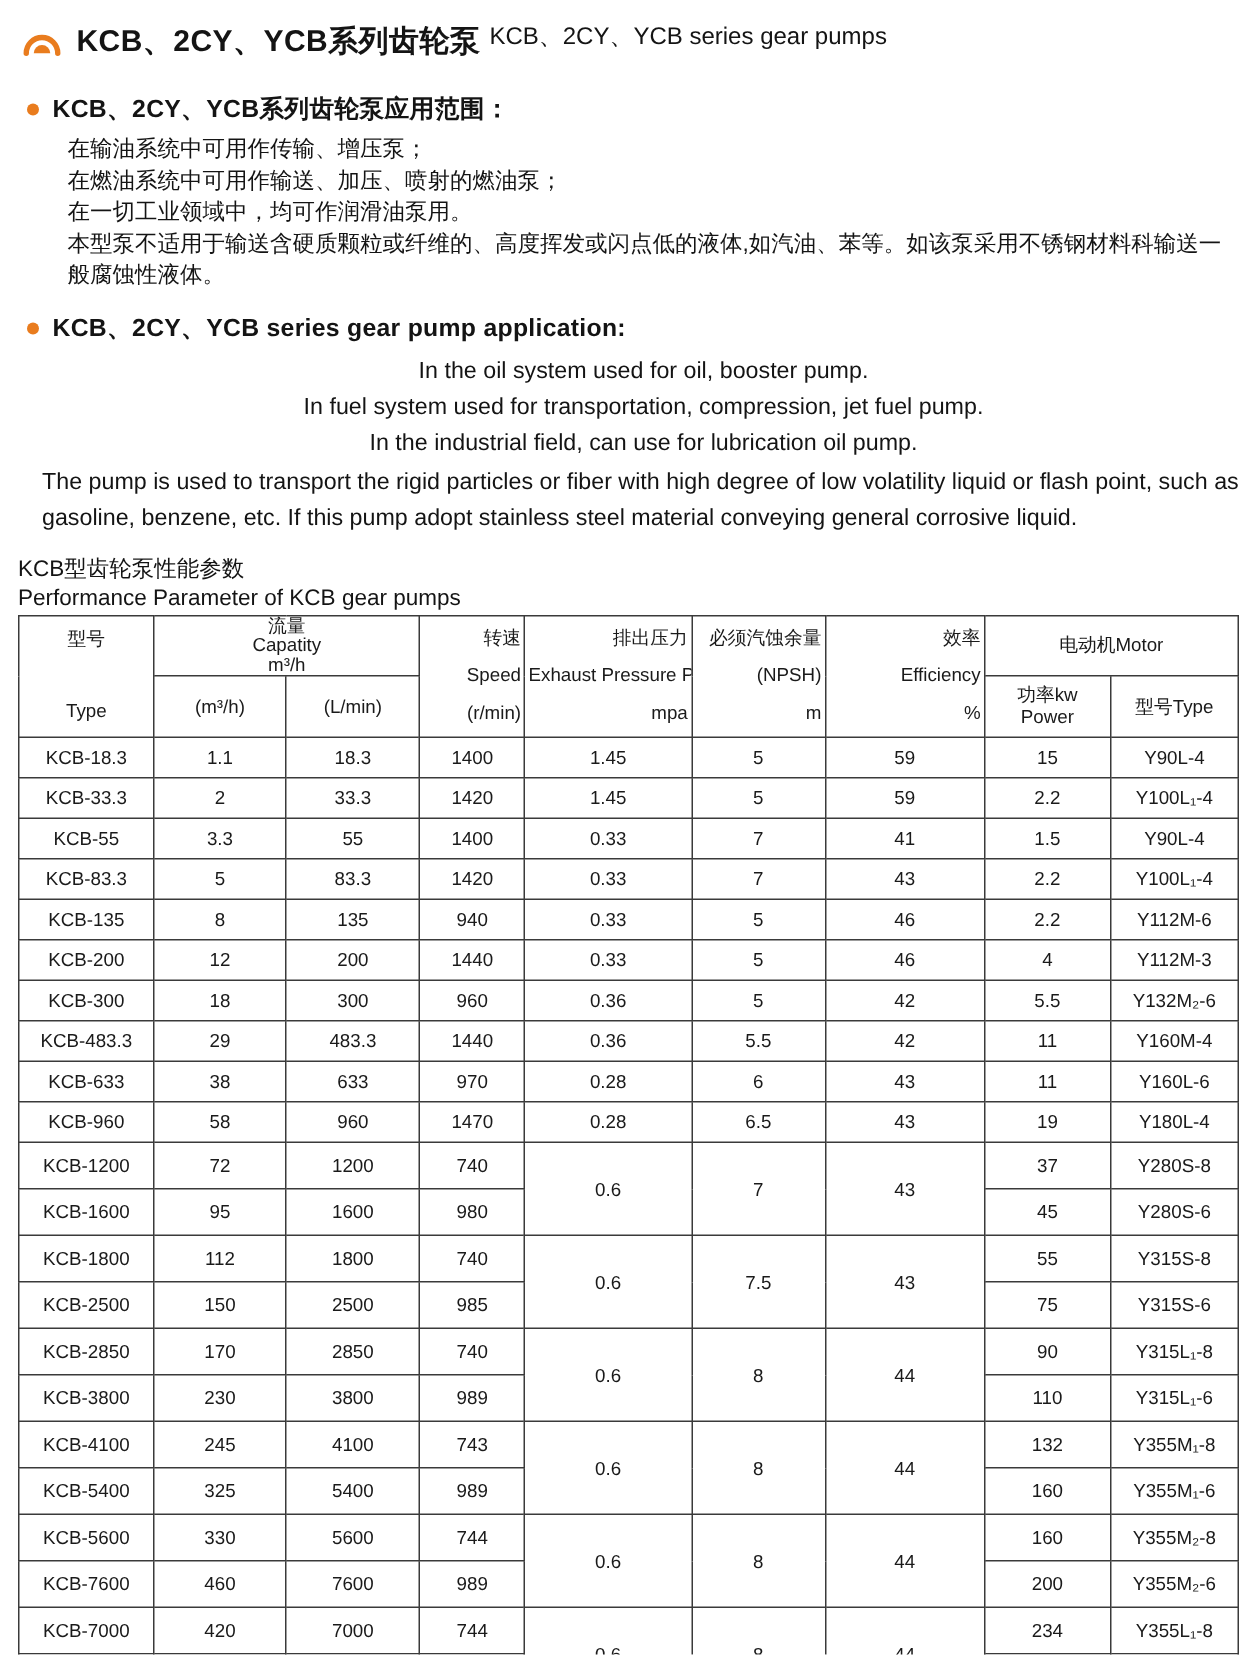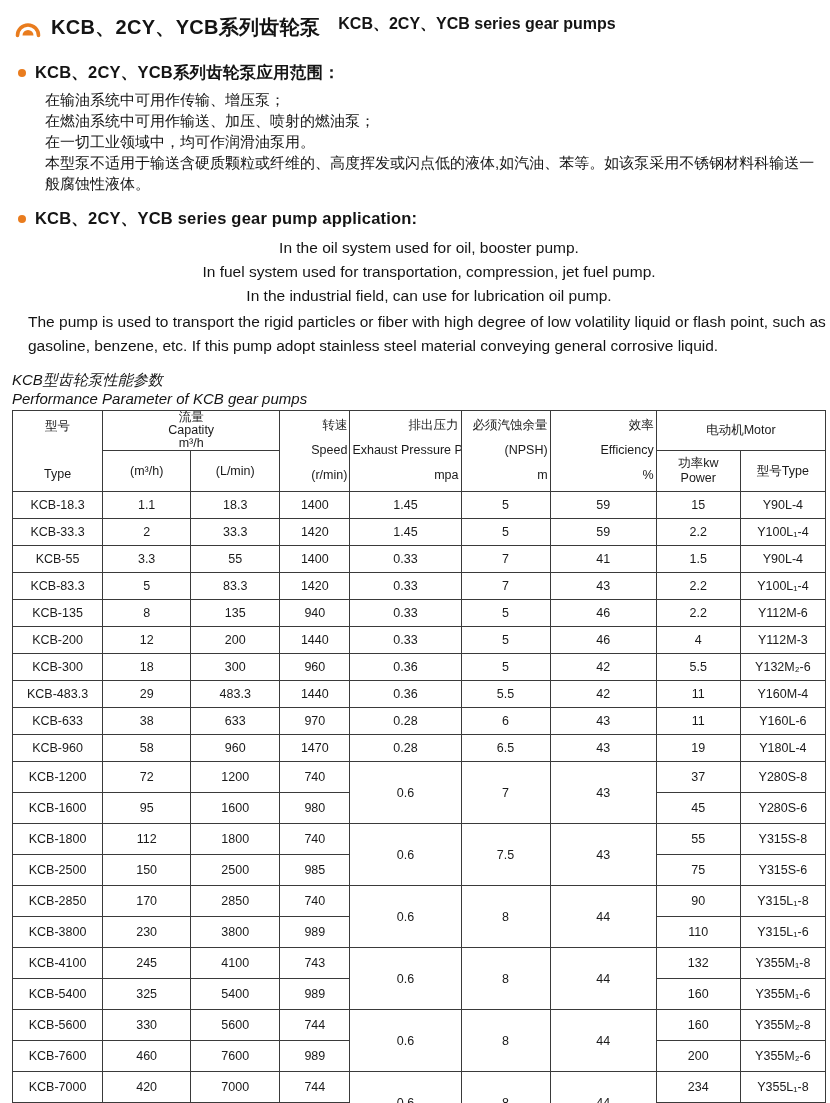--- a/index.html
+++ b/index.html
@@ -11,37 +11,37 @@
     color: var(--ink);
   }
   .page { padding: 10px 8px 0 12px; }
 
   
   .title-row { display: flex; align-items: center; gap: 9px; margin: 4px 0 0 2px; }
   .brand-icon { flex: 0 0 auto; margin-top: 2px; }
   .brand-icon .arc { stroke: var(--accent); }
   .brand-icon .hump { fill: var(--accent); }
   .title-zh { font-size: 20px; font-weight: bold; letter-spacing: .3px; }
-  .title-en { font-size: 16px; font-weight: bold; margin-left: 18px; }
+  .title-en { font-size: 16px; font-weight: normal; margin-left: 6px; }
 
   
   .sec-head { display: flex; align-items: center; gap: 9px; margin: 21px 0 0 6px; }
   .sec-head.en { margin-top: 14px; }
   .bullet { width: 8px; height: 8px; border-radius: 50%; background: var(--accent); flex: 0 0 auto; }
   .sec-title { font-size: 16.5px; font-weight: bold; letter-spacing: .2px; }
 
   
   .zh-lines { margin: 5px 0 0 33px; font-size: 15px; line-height: 21px; width: 780px; }
   .zh-lines p { margin: 0; }
   .en-lines { margin: 6px 0 0 22px; font-size: 15.5px; line-height: 24px; width: 790px; }
   .en-lines p { margin: 0; text-align: center; }
   .en-para { margin: 2px 0 0 16px; font-size: 15.5px; line-height: 23.5px; width: 798px; }
 
   
-  .tbl-cap { margin: 13px 0 0 0; font-size: 15px; line-height: 19px; font-style: italic; }
+  .tbl-cap { margin: 13px 0 0 0; font-size: 15px; line-height: 19px; }
   .tbl-cap div { margin: 0; }
 
   
   table.perf {
     border-collapse: collapse; table-layout: fixed;
     width: 814px; margin-top: 2px;
   }
   table.perf th, table.perf td {
     border: 1px solid var(--line);
     text-align: center; vertical-align: middle;

